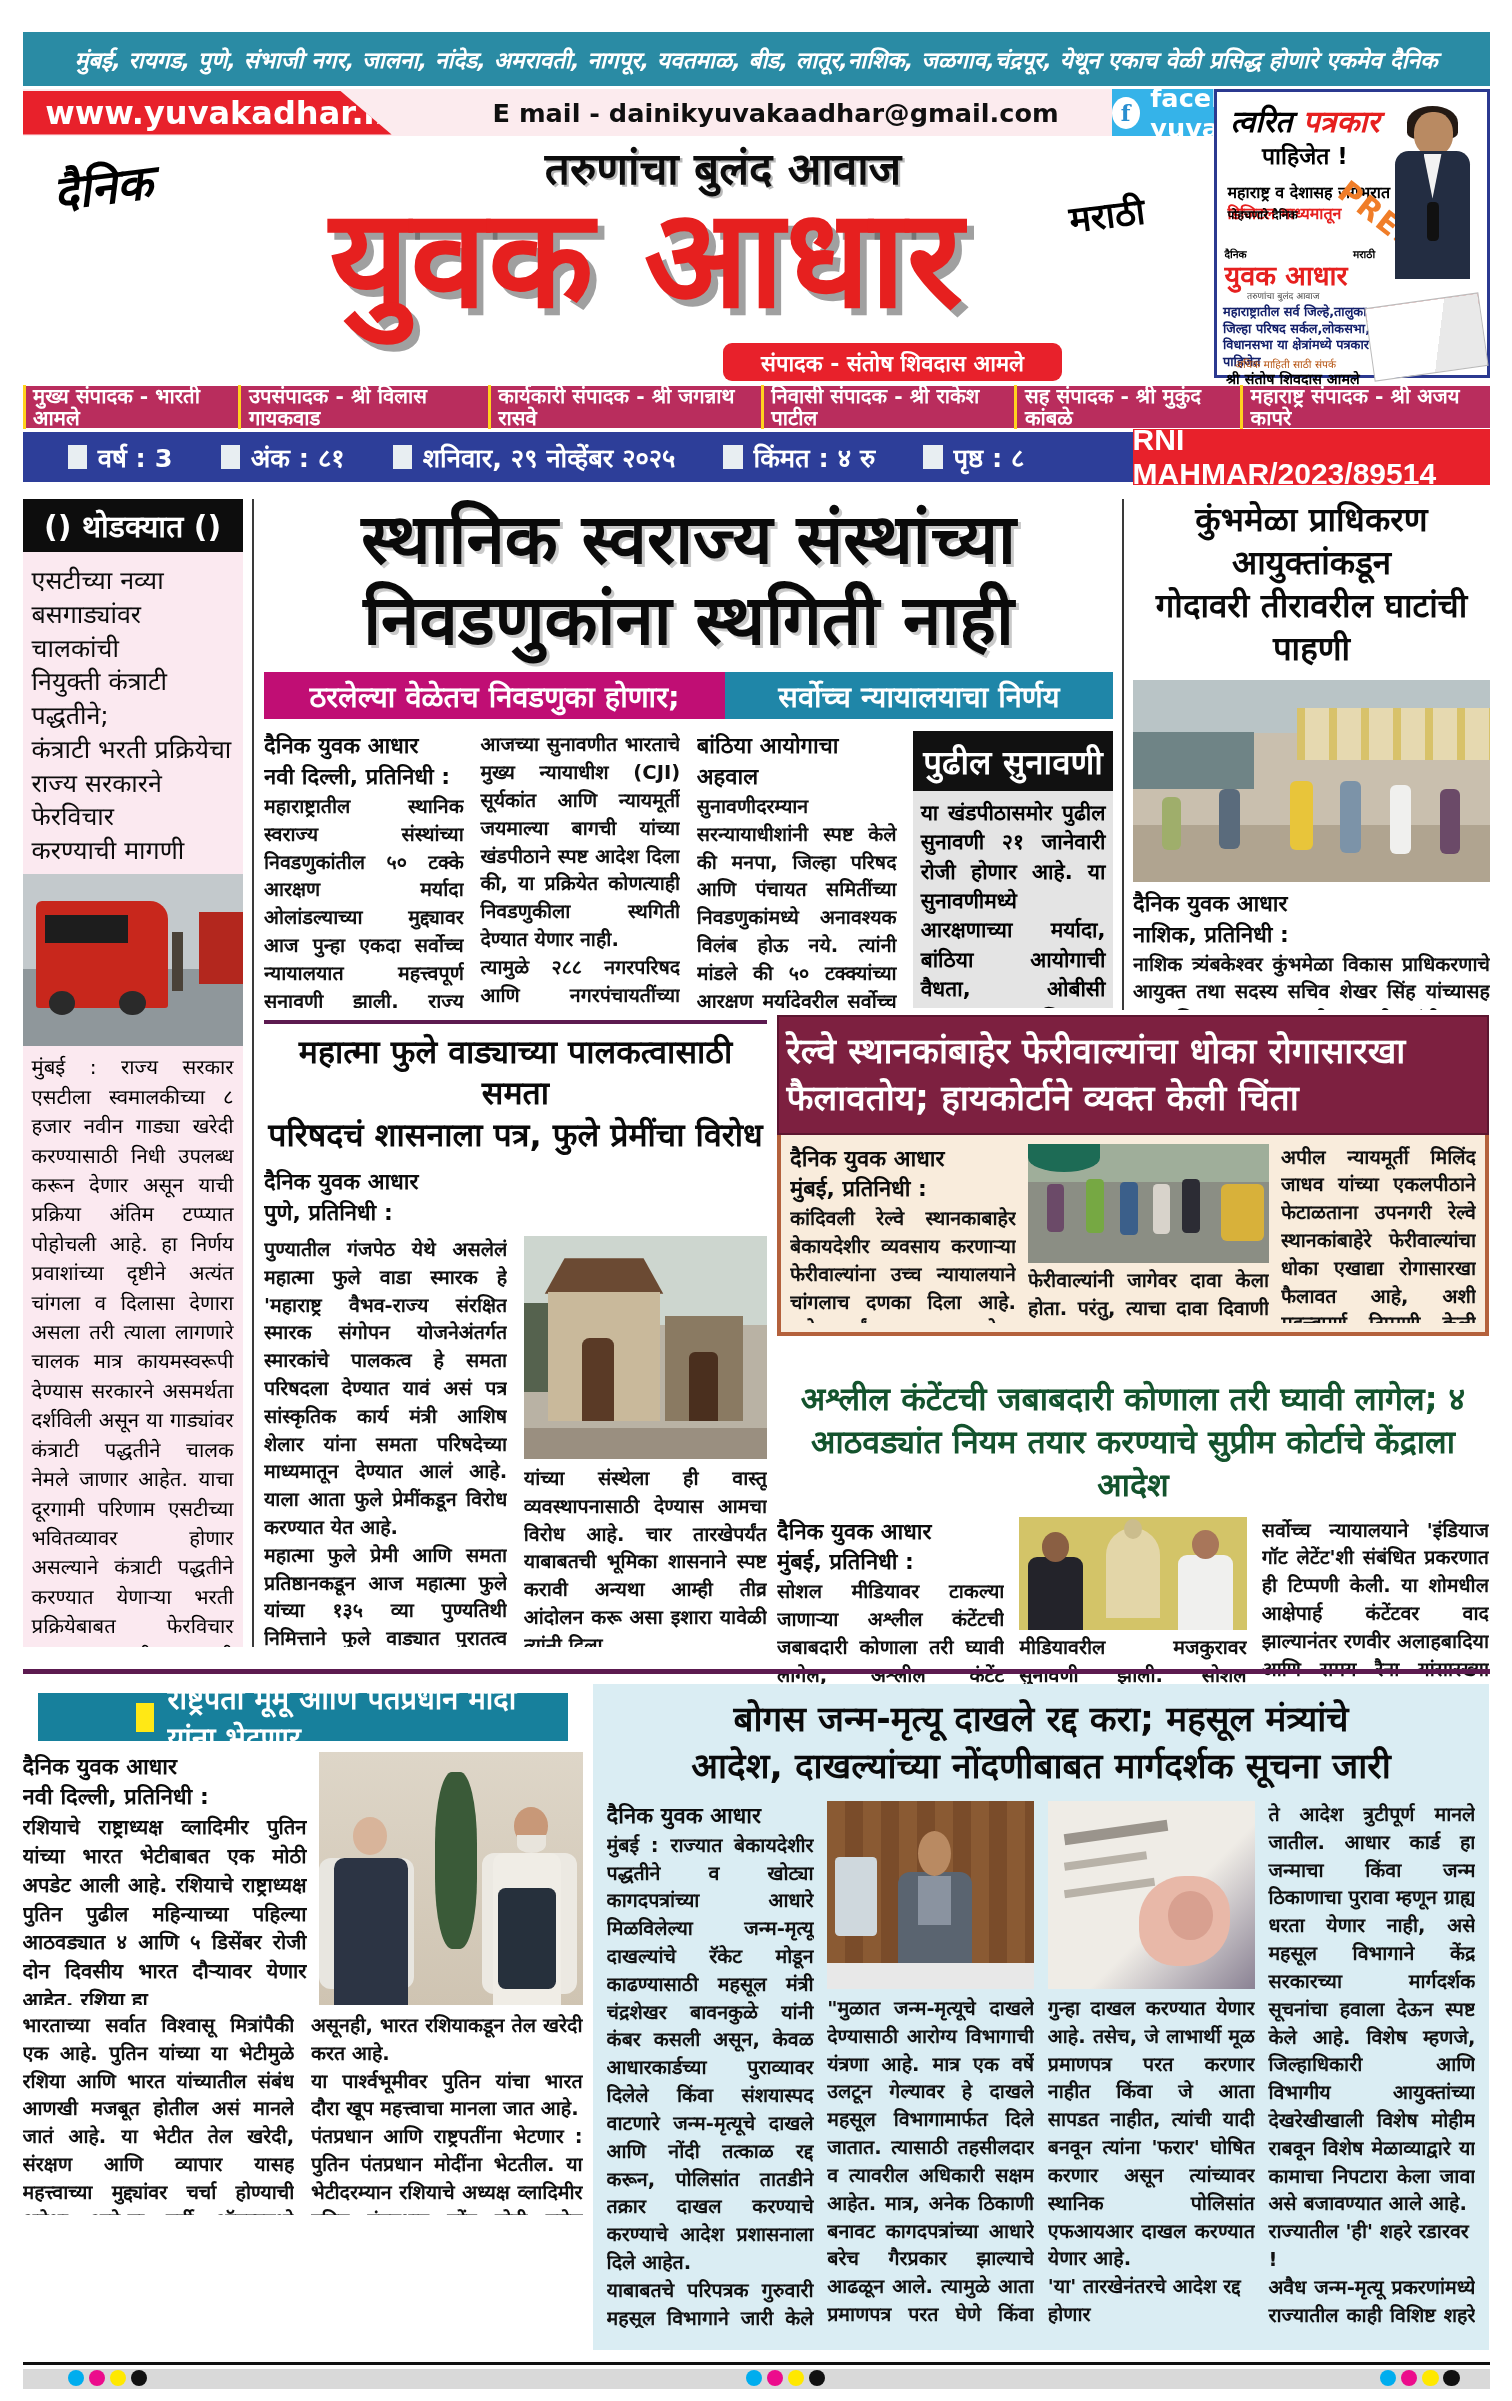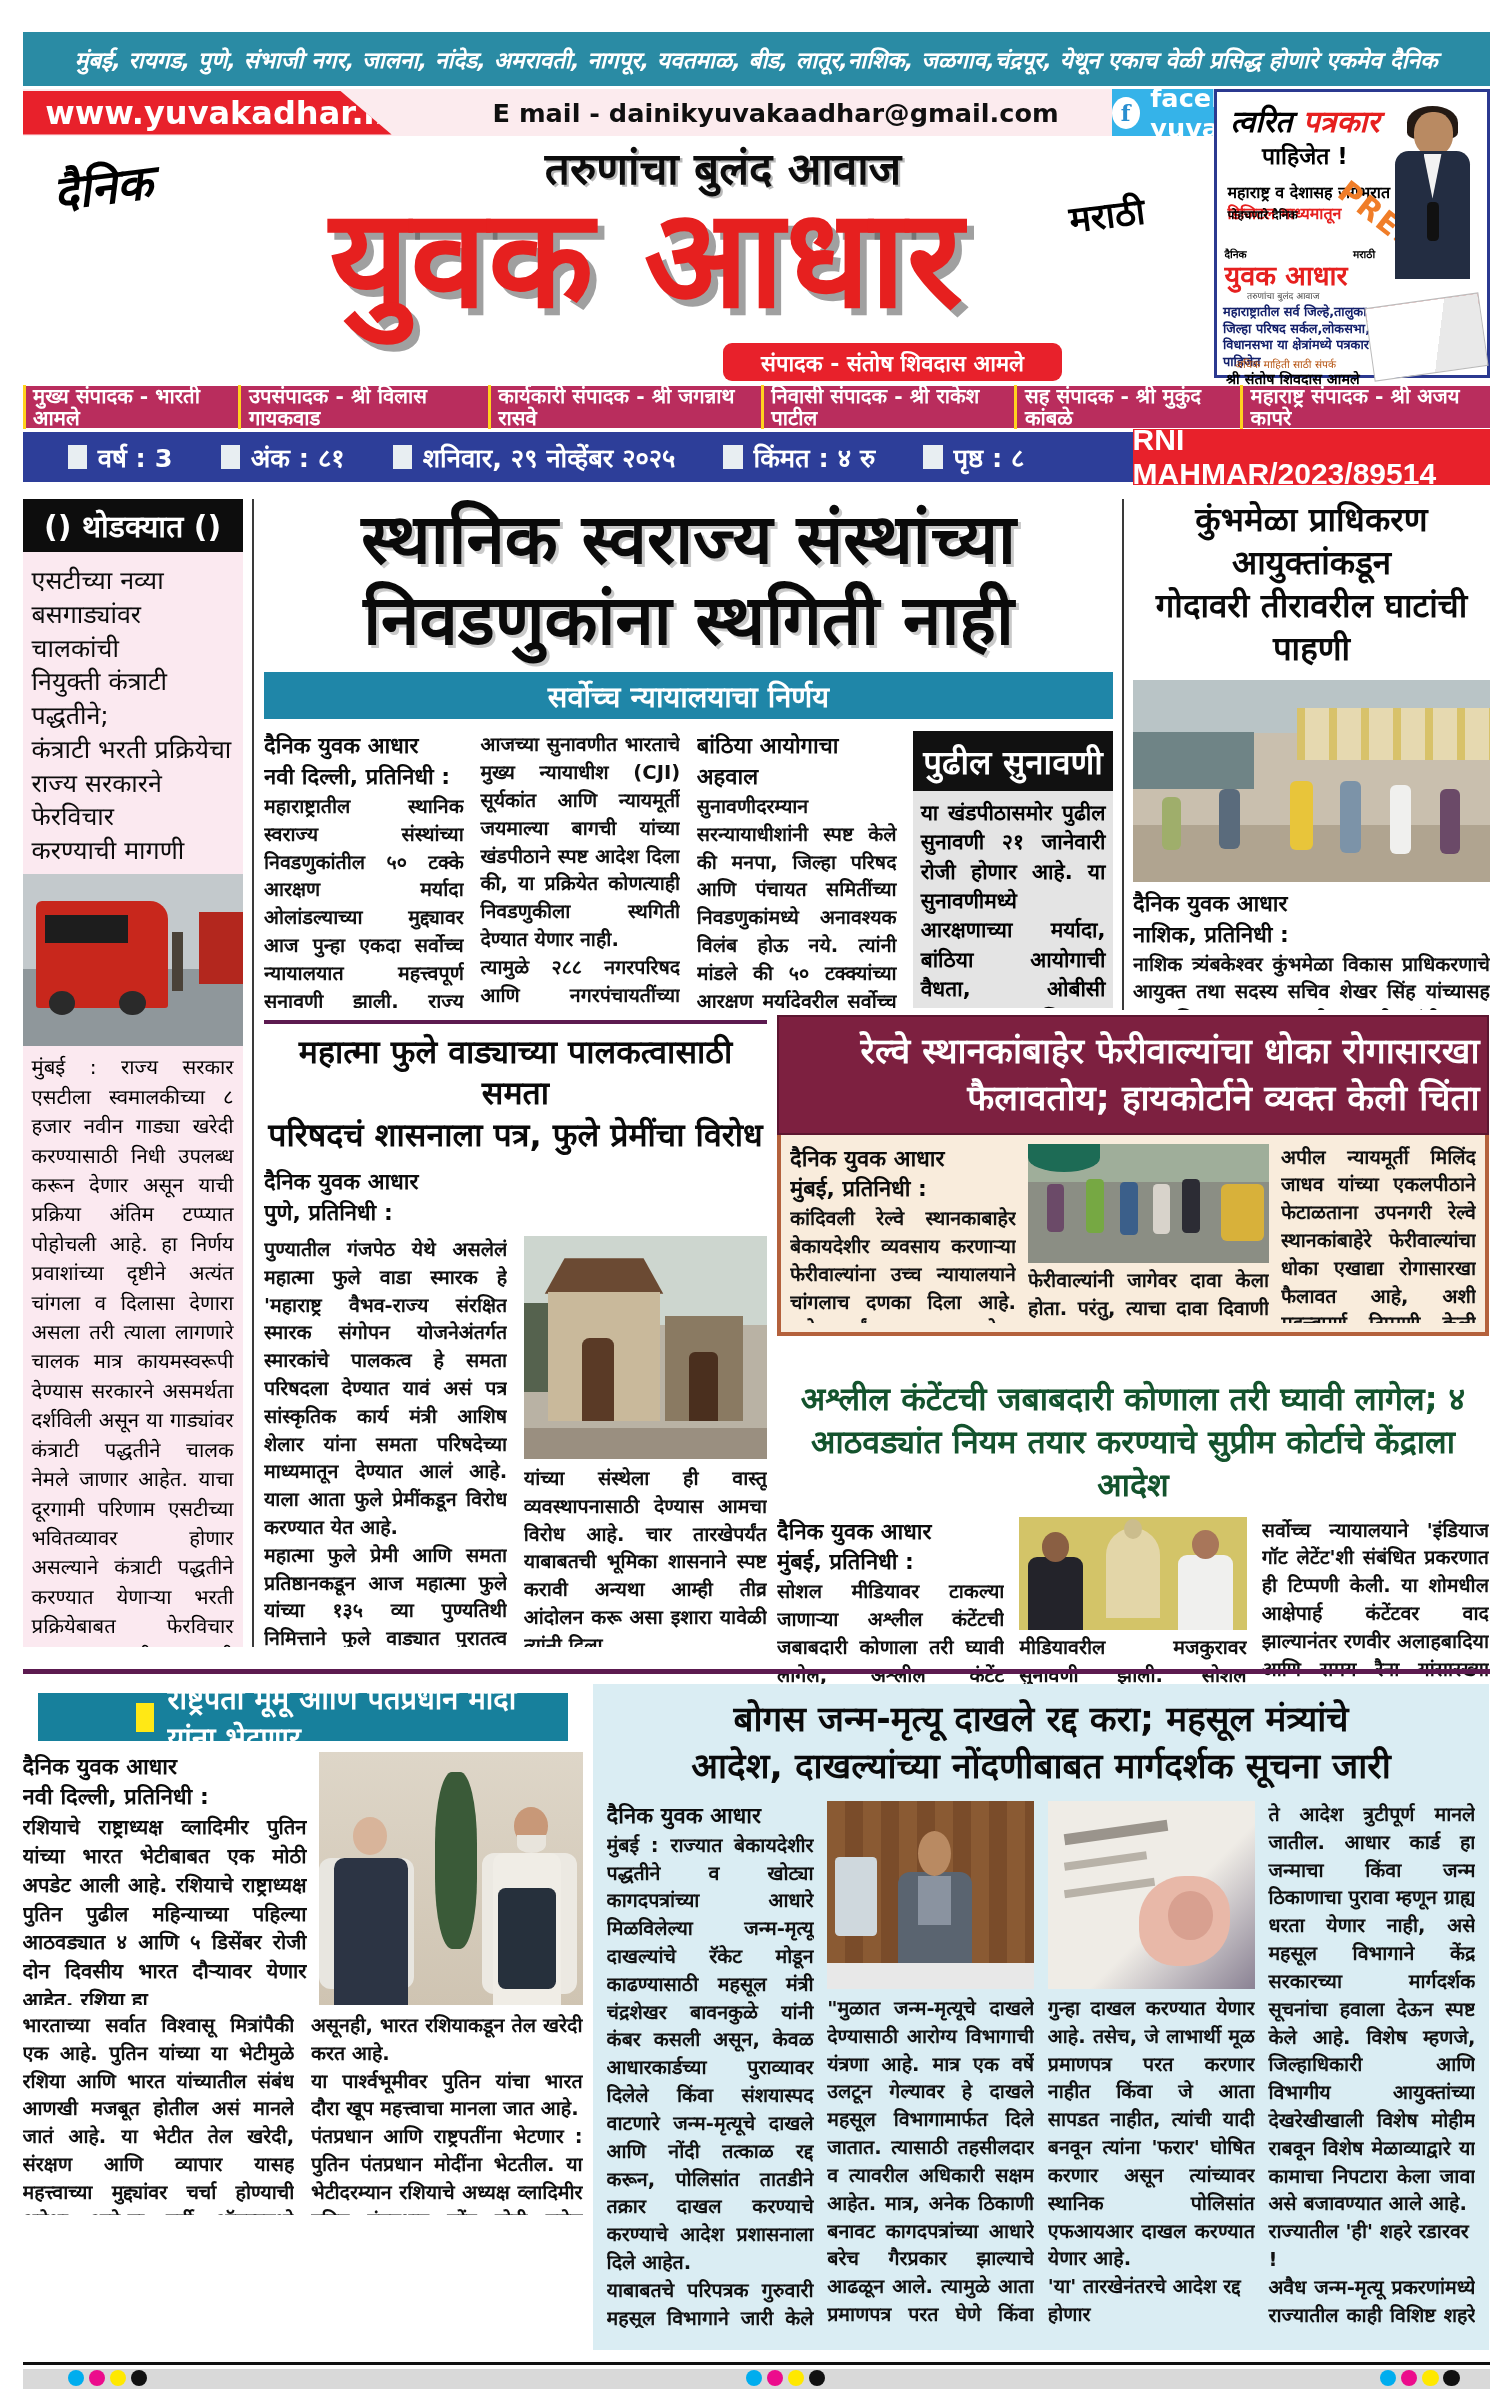--- a/index.html
+++ b/index.html
@@ -73,21 +73,21 @@
   .hearing-box .hb-title{background:#111;color:#fff;font-size:33px;font-weight:bold;text-align:center;padding:7.5px 0;}
   .hearing-box .hb-body{background:#e4e4e4;font-size:21px;font-weight:bold;line-height:1.4;padding:7.5px;text-align:justify;}
 
   .godavari{left:1133px;top:499px;width:357px;height:511px;}
   .story-head-sm{font-size:33px;font-weight:bold;line-height:1.3;text-align:center;color:#0a0a0a;}
 
   .phule{left:264px;top:1020px;width:503px;height:627px;border-top:4.5px solid #5c1a50;padding-top:7.5px;box-sizing:border-box;}
   .phule-cols{display:grid;grid-template-columns:1fr 1fr;gap:16.6px;margin-top:7.5px;height:452px;}
 
   .hawkers{left:777px;top:1015px;width:712px;height:354px;}
-  .hawkers-head{background:#7d2040;border:2.3px solid #5c1630;color:#fff;font-size:35px;font-weight:bold;text-align:right;
+  .hawkers-head{background:#7d2040;border:2.3px solid #5c1630;color:#fff;font-size:35px;font-weight:bold;text-align:left;
     line-height:1.35;padding:10.5px 7.5px;}
   .hawkers-body{border:4.5px solid #b4613c;border-top:none;background:#f9ecdc;display:grid;grid-template-columns:226px 241px 1fr;
     gap:12px;padding:9px;height:179px;box-sizing:content-box;}
 
   .obscene{left:777px;top:1378px;width:712px;height:285px;}
   .obscene-head{font-size:32px;font-weight:bold;line-height:1.35;text-align:center;color:#14532d;}
   .obscene-cols{display:grid;grid-template-columns:1fr 1fr 1fr;gap:15px;margin-top:9px;height:181px;}
 
   .purple-rule{left:22.6px;top:1669px;width:1467px;height:4.5px;background:#5c1a50;}
 
@@ -211,20 +211,21 @@
     <div class="briefs-body j">
       <span>मुंबई : राज्य सरकार एसटीला स्वमालकीच्या ८ हजार नवीन गाड्या खरेदी करण्यासाठी निधी उपलब्ध करून देणार असून याची प्रक्रिया अंतिम टप्प्यात पोहोचली आहे. हा निर्णय प्रवाशांच्या दृष्टीने अत्यंत चांगला व दिलासा देणारा असला तरी त्याला लागणारे चालक मात्र कायमस्वरूपी देण्यास सरकारने असमर्थता दर्शविली असून या गाड्यांवर कंत्राटी पद्धतीने चालक नेमले जाणार आहेत. याचा दूरगामी परिणाम एसटीच्या भवितव्यावर होणार असल्याने कंत्राटी</span> <span>पद्धतीने करण्यात येणाऱ्या भरती प्रक्रियेबाबत फेरविचार करावा, अशी मागणी महाराष्ट्र एसटी कर्मचारी काँग्रेसने केली आहे. एसटीच्या ताफ्यात येत्या सहा महिन्यात नवीन ८००० गाड्या येणार आहेत. प्रवाशांच्या दृष्टीचे हा अत्यंत चांगला व महत्त्वाचा निर्णय ठरणार आहे. बऱ्याच वर्षांनी एसटीच्या ताफ्यात मोठ्या प्रमाणावर गाड्या येत असल्याने अनधिकृत खासगी वाहतुकीला मोठ्या प्रमाणात आळा बसेल अशी शक्यता सुद्धा वर्तवली जात आहे. मात्र या गाड्यांवर कंत्राटी पद्धतीने चालक नेमले जाणार आहेत. हे कंत्राट तीन वर्षांसाठी असून गाड्यांचे आयुर्मान मात्र १५ वर्ष असणार आहे. याशिवाय निर्धारित १५ वर्षे पूर्ण झाल्यानंतर व किलोमीटर संपल्यावर या गाड्या एलएनजीमध्ये रूपांतरित होणार आहेत.एसटी चालविण्यासाठी तीन वर्षांनी चालक मिळणे मुश्कील होऊ शकते.</span>
     </div>
   </div>
   <div class="abs vrule" style="left:252px;top:499px;height:1148px;"></div>
 
   <div class="abs lead">
     <div class="lead-headline ml">स्थानिक स्वराज्य संस्थांच्या
 निवडणुकांना स्थगिती नाही</div>
     <div class="lead-subhead">
+      <div class="l">ठरलेल्या वेळेतच निवडणुका होणार;</div>
       <div class="r">सर्वोच्च न्यायालयाचा निर्णय</div>
     </div>
     <div class="lead-body">
       <div class="clip">
         <div class="byline">दैनिक युवक आधार</div>
         <div class="byline">नवी दिल्ली, प्रतिनिधी :</div>
         <div class="btext j ml">महाराष्ट्रातील स्थानिक स्वराज्य संस्थांच्या निवडणुकांतील ५० टक्के आरक्षण मर्यादा ओलांडल्याच्या मुद्द्यावर आज पुन्हा एकदा सर्वोच्च न्यायालयात महत्त्वपूर्ण सुनावणी झाली. राज्य निवडणूक आयोगाने ४० नगरपरिषद आणि १७ नगरपंचायतींमध्ये ५० टक्क्यांपेक्षा जास्त आरक्षण देण्यात आल्याची कबुली दिल्यानंतर हा वाद अधिकच गंभीर बनला होता. मात्र,</div>
       </div>
       <div class="clip">
         <div class="btext j ml">आजच्या सुनावणीत भारताचे मुख्य न्यायाधीश (CJI) सूर्यकांत आणि न्यायमूर्ती जयमाल्या बागची यांच्या खंडपीठाने स्पष्ट आदेश दिला की, या प्रक्रियेत कोणत्याही निवडणुकीला स्थगिती देण्यात येणार नाही.

